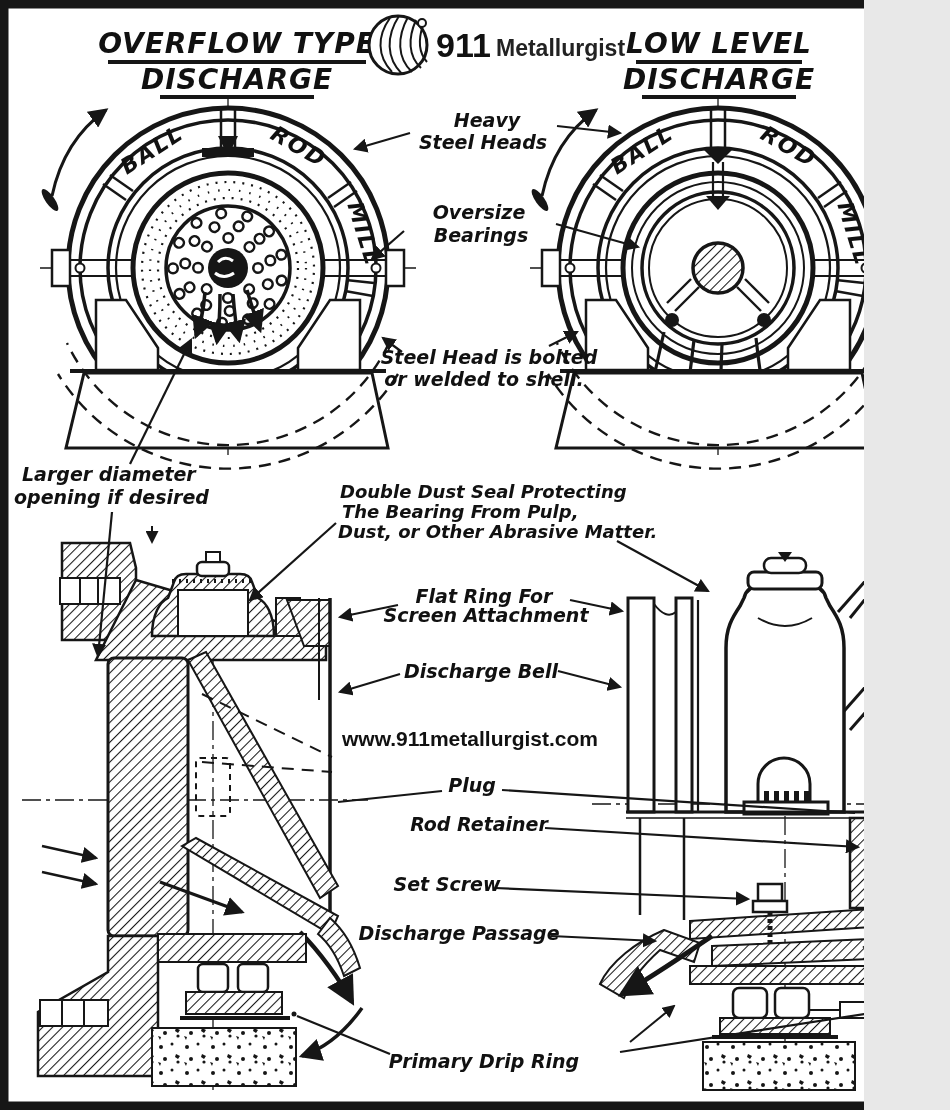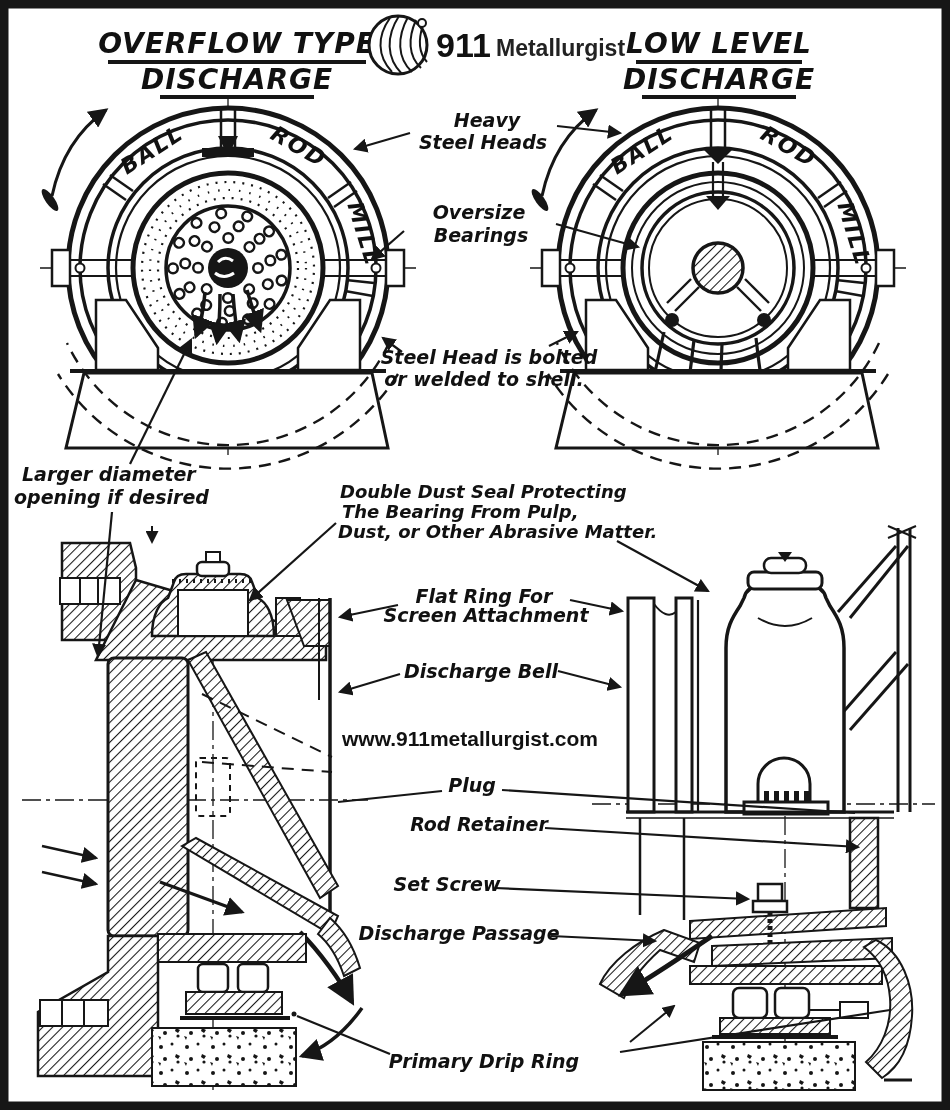--- a/index.html
+++ b/index.html
@@ -1,16 +1,16 @@
 <!DOCTYPE html>
 <html><head>
 <meta charset="utf-8">
 <style>
   html,body{margin:0;padding:0;background:#e8e8e8}
-  #page{width:950px;height:1110px;background:#ffffff;position:relative;overflow:hidden}
+  #page{width:864px;height:1110px;background:#ffffff;position:relative;overflow:hidden}
   svg{display:block}
   .ln{fill:none;stroke:#161616}
   .f{fill:#ffffff;stroke:#161616}
   .h{fill:url(#hatch);stroke:#161616}
   .k{fill:#161616;stroke:none}
   .cl{stroke-dasharray:19 5 4 5}
   .dsh{stroke-dasharray:12 8}
   .dot{stroke-dasharray:2 7}
   .ttl{font:italic 800 28px "DejaVu Sans",sans-serif;fill:#111;letter-spacing:1px}
   .band{font:italic 700 22px "DejaVu Sans",sans-serif;fill:#111;letter-spacing:2px}

